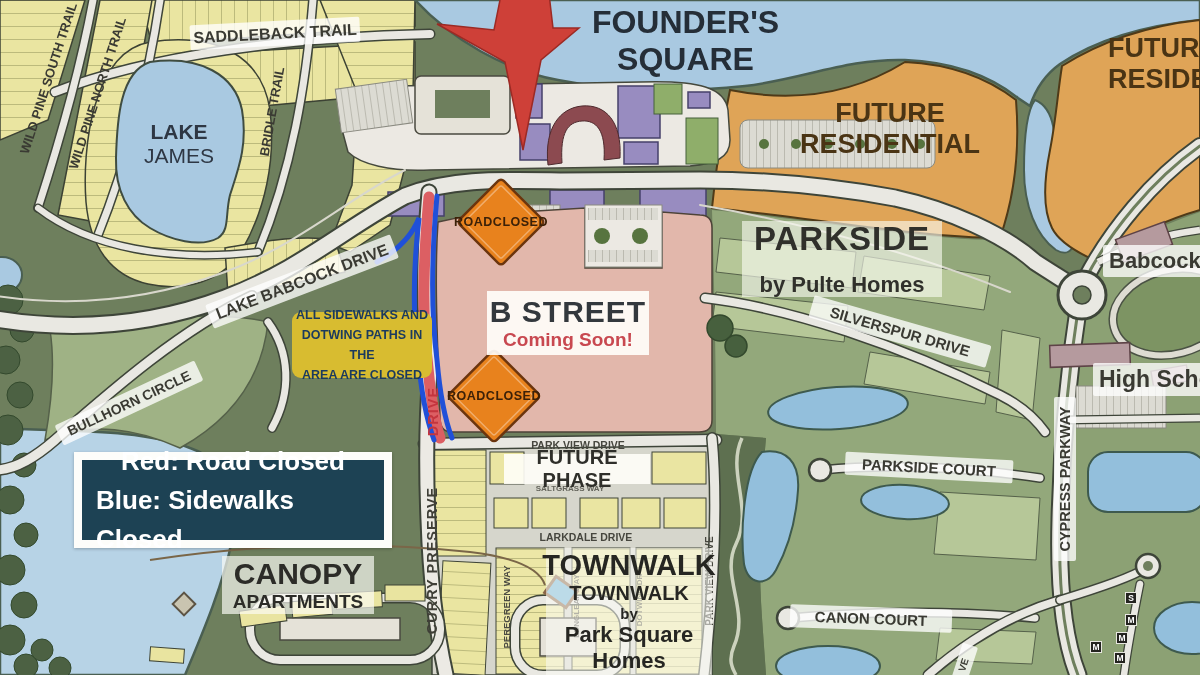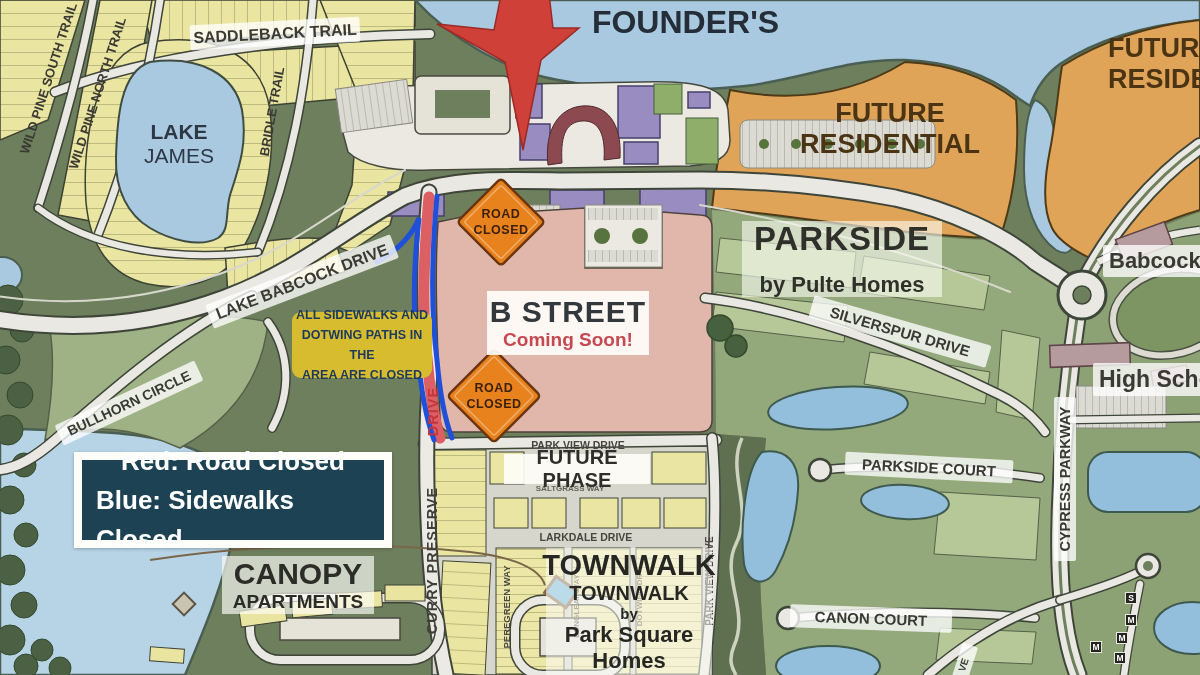--- a/index.html
+++ b/index.html
@@ -5,21 +5,21 @@
   html,body{margin:0;padding:0;background:#222;}
   #stage{position:relative;width:1200px;height:675px;overflow:hidden;
          font-family:"Liberation Sans",sans-serif;background:#6e7f5d;}
   #map-svg{position:absolute;left:0;top:0;}
   .lbl{position:absolute;display:flex;align-items:center;justify-content:center;
        white-space:nowrap;color:#3a3a33;font-weight:bold;line-height:1;}
   .pill{background:rgba(255,255,255,0.78);border-radius:2px;padding:1px 6px;}
   .plain{background:transparent;}
   .panel{position:absolute;display:flex;flex-direction:column;align-items:center;
          justify-content:center;text-align:center;color:#2e2e29;}
-  .sign-text{position:absolute;display:flex;flex-direction:column;align-items:center;
+  .sign-text{position:absolute;display:flex;flex-direction:row;align-items:center;
          justify-content:center;color:#3c2108;font-weight:bold;line-height:1.3;
          font-size:12.5px;letter-spacing:0.5px;}
   .note{position:absolute;background:#d8bc30;border-radius:9px;color:#1b3a5e;
         font-weight:bold;font-size:12.5px;display:flex;flex-direction:column;
         align-items:center;justify-content:center;line-height:1.6;text-align:center;}
   .legend{position:absolute;background:#fdfdfa;padding:8px;box-shadow:0 1px 3px rgba(0,0,0,0.25);}
   .legend-inner{background:#1d4254;width:100%;height:100%;display:flex;flex-direction:column;
         align-items:center;justify-content:center;color:#ffffff;font-weight:bold;
         font-size:26px;line-height:1.5;padding:4px 14px;box-sizing:border-box;}
   .marker{position:absolute;width:12px;height:12px;background:#23231f;color:#fff;
@@ -300,20 +300,21 @@
   <g transform="translate(494,396) rotate(45)">
     <rect x="-33" y="-33" width="66" height="66" rx="4" fill="#e8821d" stroke="#6b350e" stroke-width="2.5"></rect>
     <rect x="-28" y="-28" width="56" height="56" rx="2" fill="none" stroke="rgba(255,255,255,0.35)" stroke-width="1.5"></rect>
   </g>
 
   <g></g>
 </svg>
 
 <div class="panel plain" style="left:598px;top:4px;width:175px;">
   <span style="font-size:32px;font-weight:600;color:#252e38;">FOUNDER'S</span>
+  <span style="font-size:32px;font-weight:600;color:#252e38;">SQUARE</span>
 </div>
 
 <div class="panel plain" style="left:795px;top:98px;width:190px;">
   <span style="font-size:27px;font-weight:bold;color:#4a3414;">FUTURE</span>
   <span style="font-size:27px;font-weight:bold;color:#4a3414;">RESIDENTIAL</span>
 </div>
 
 <div class="panel plain" style="left:1108px;top:33px;width:220px;align-items:flex-start;">
   <span style="font-size:27px;font-weight:bold;color:#4a3414;">FUTURE</span>
   <span style="font-size:27px;font-weight:bold;color:#4a3414;">RESIDENTIAL</span>

